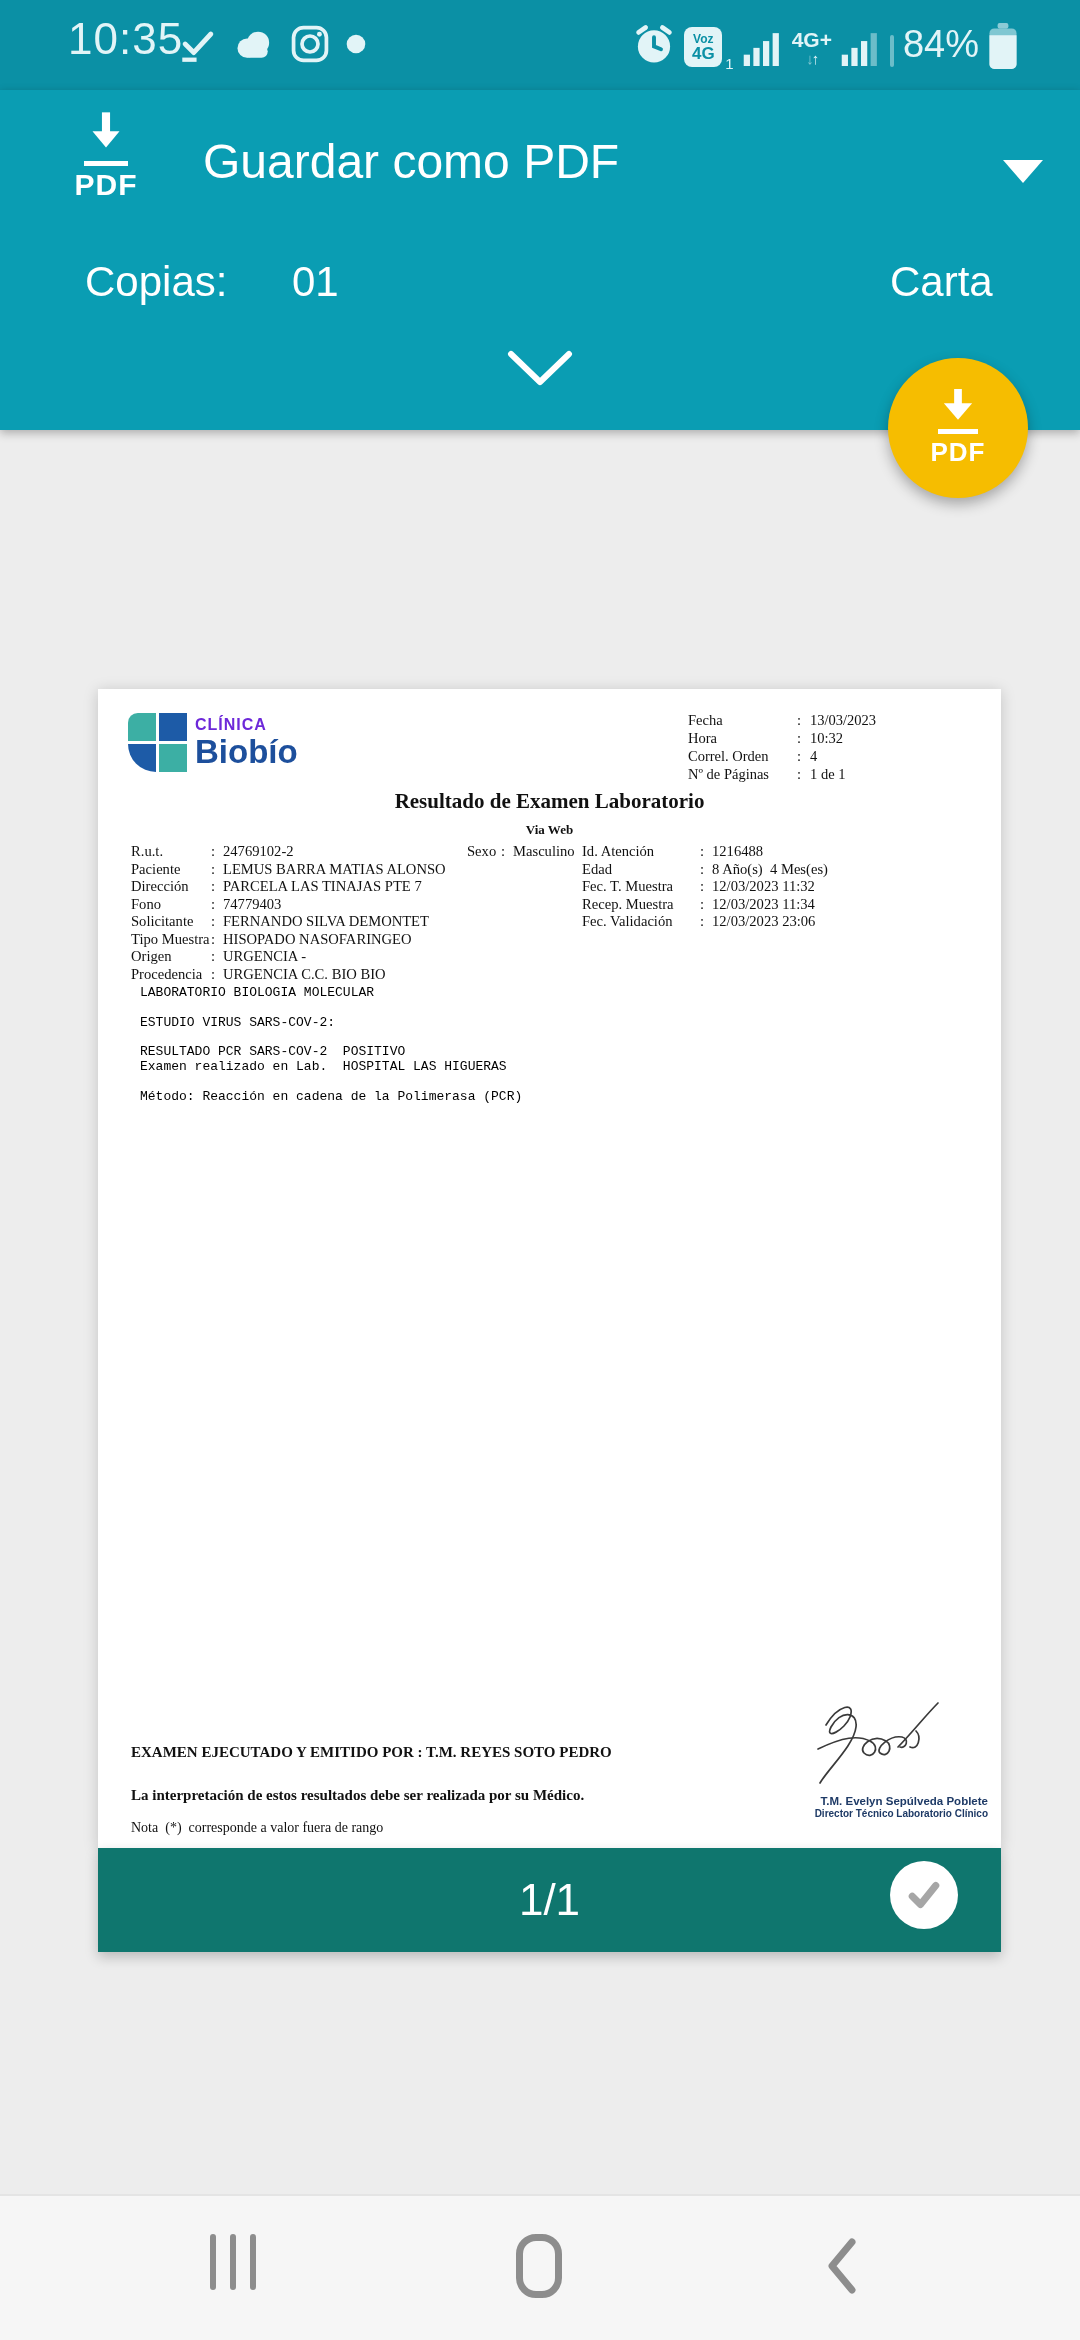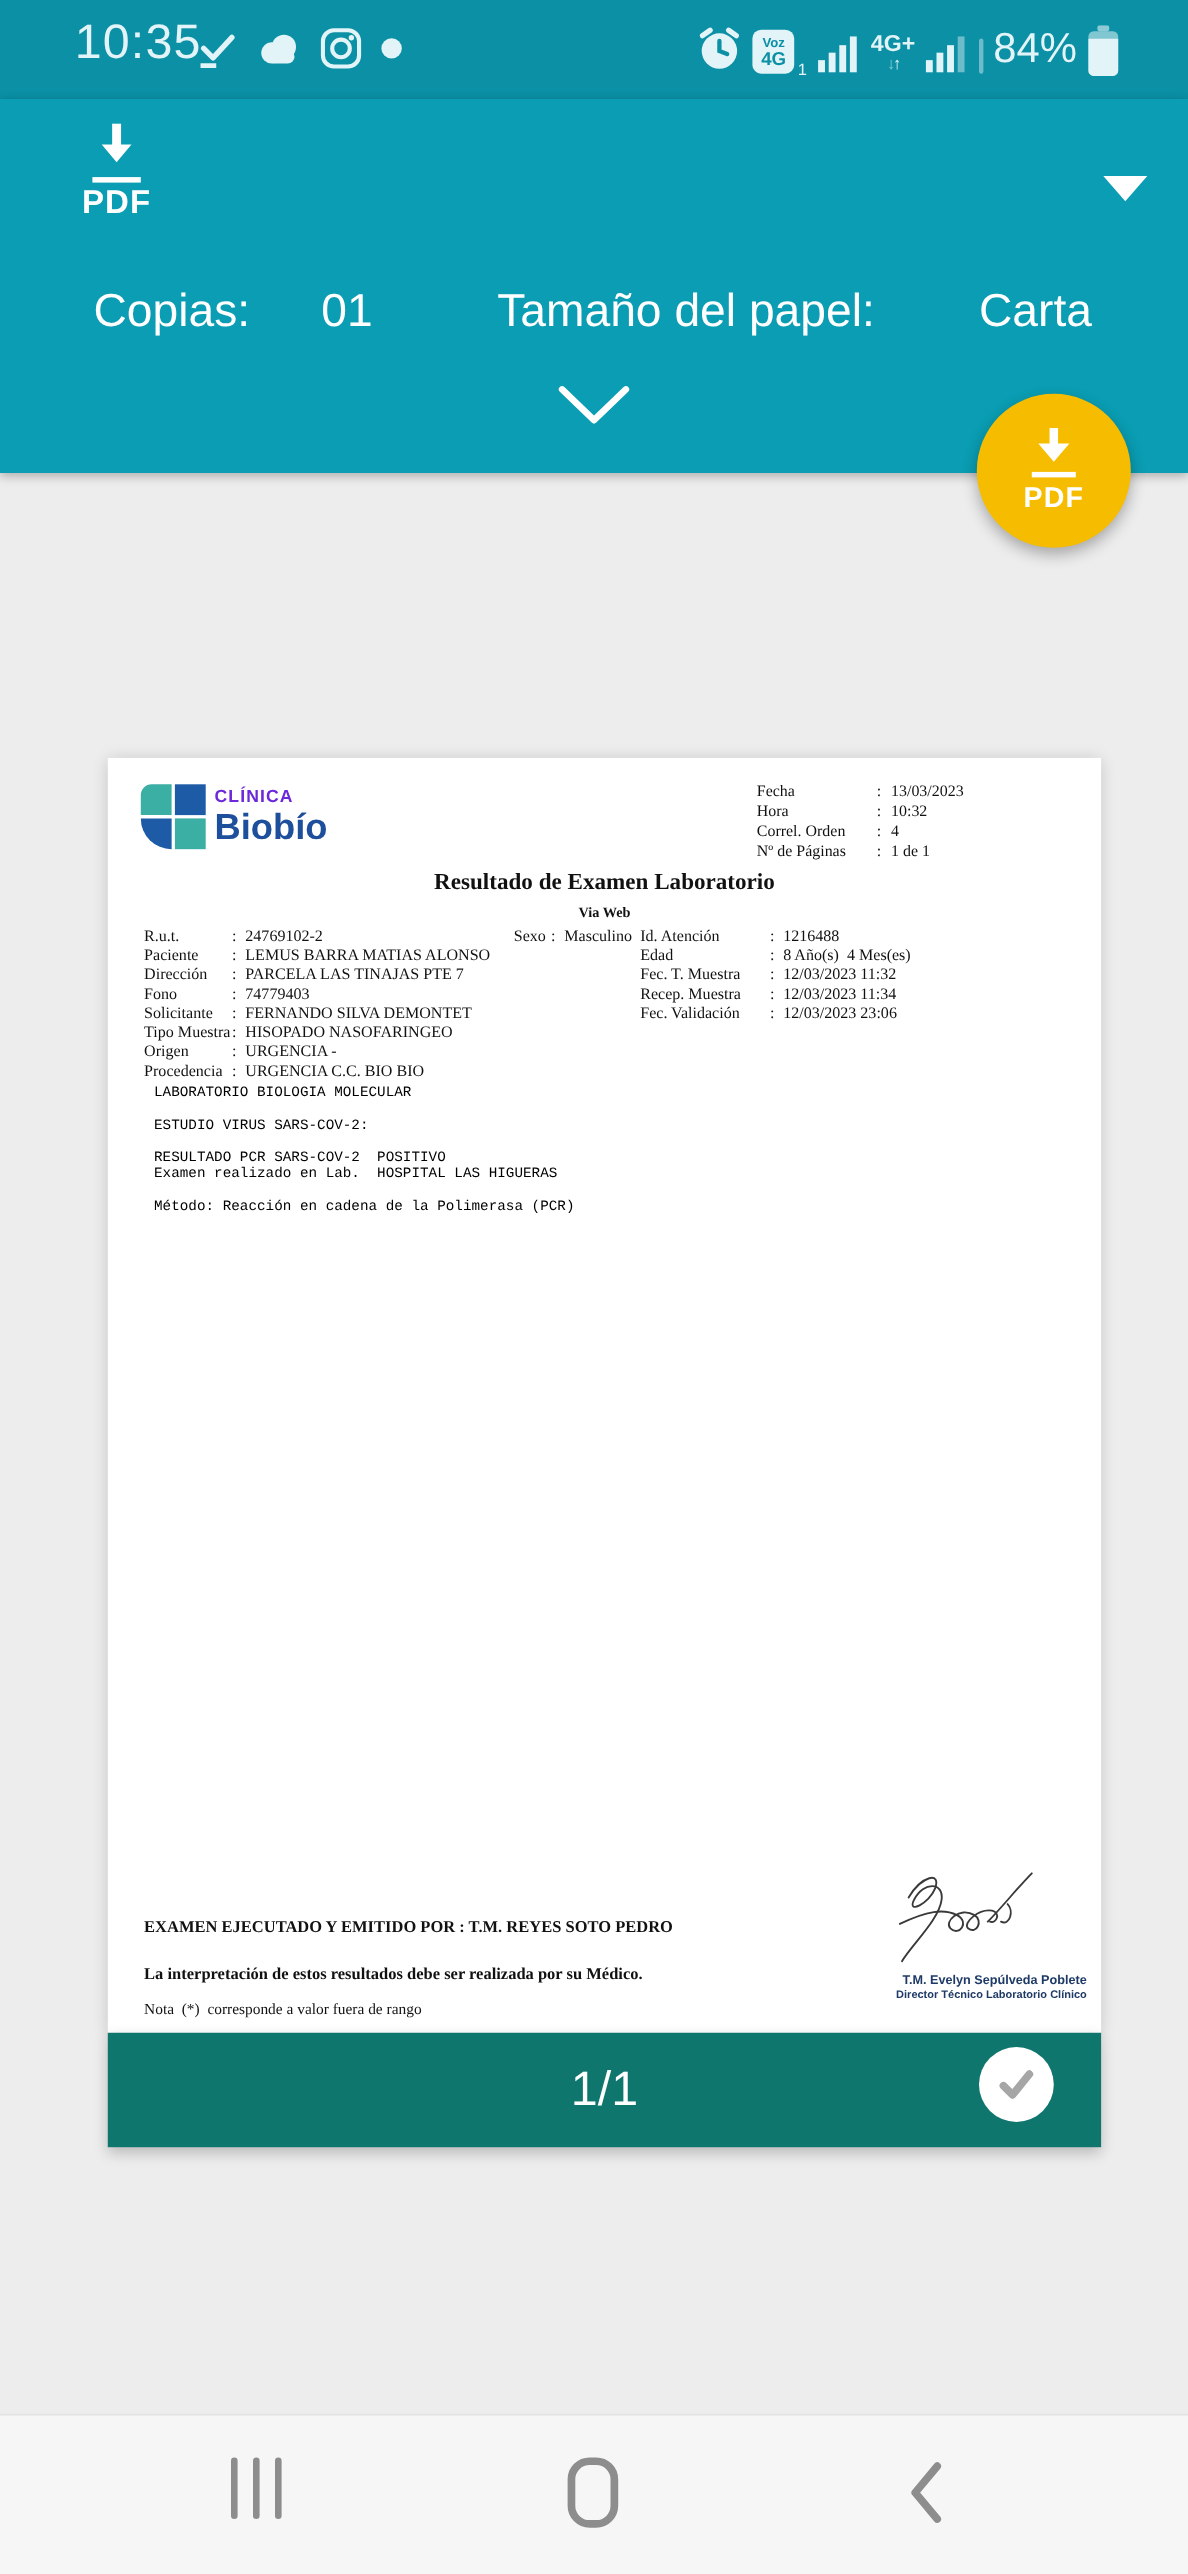--- a/index.html
+++ b/index.html
@@ -185,25 +185,25 @@
 
   <div class="print-header">
     <div class="pdf-mini">
       <svg width="46" height="44" viewBox="0 0 34 32">
           <rect x="14" y="0" width="6" height="16" fill="#fff"></rect>
           <polygon points="7,14 27,14 17,26" fill="#fff"></polygon>
         </svg>
       <span class="bar"></span>
       <span class="lbl">PDF</span>
     </div>
+    <div class="ph-title">Guardar como PDF</div>
     <div class="ph-caret"></div>
     <div class="ph-row2">
       <span class="ph-copies-lbl">Copias:</span>
       <span class="ph-copies-val">01</span>
-      <span class="ph-paper-lbl">Tamaño del papel:</span>
       <span class="ph-paper-val">Carta</span>
     </div>
     <div class="ph-chevron">
       <svg width="70" height="42" viewBox="0 0 70 42">
           <polyline points="6,6 35,34 64,6" fill="none" stroke="#fff" stroke-width="6" stroke-linecap="round" stroke-linejoin="round"></polyline>
         </svg>
     </div>
   </div>
 
   <div class="fab">

